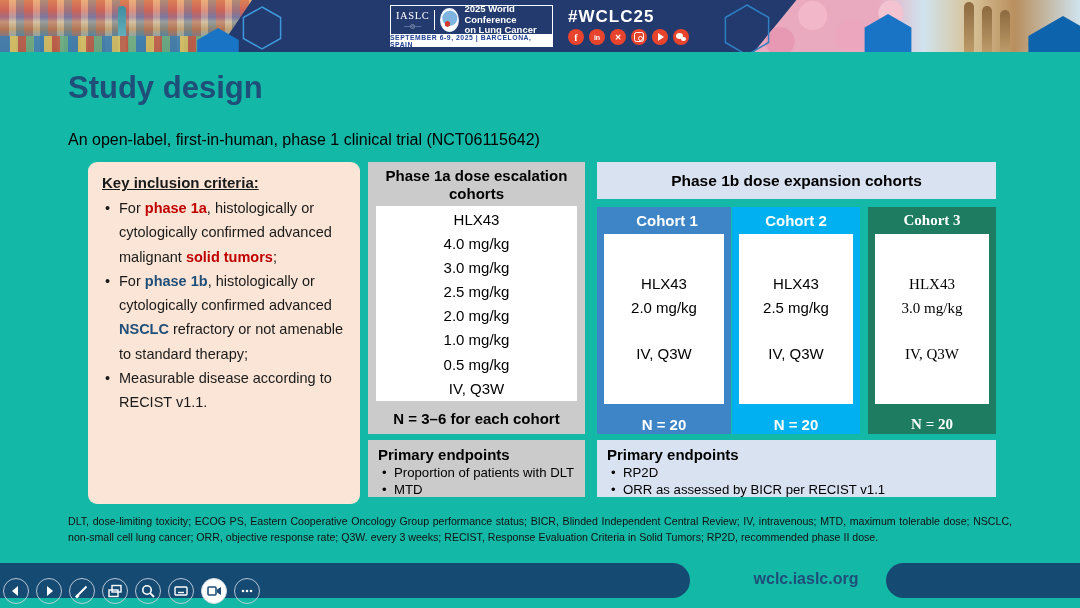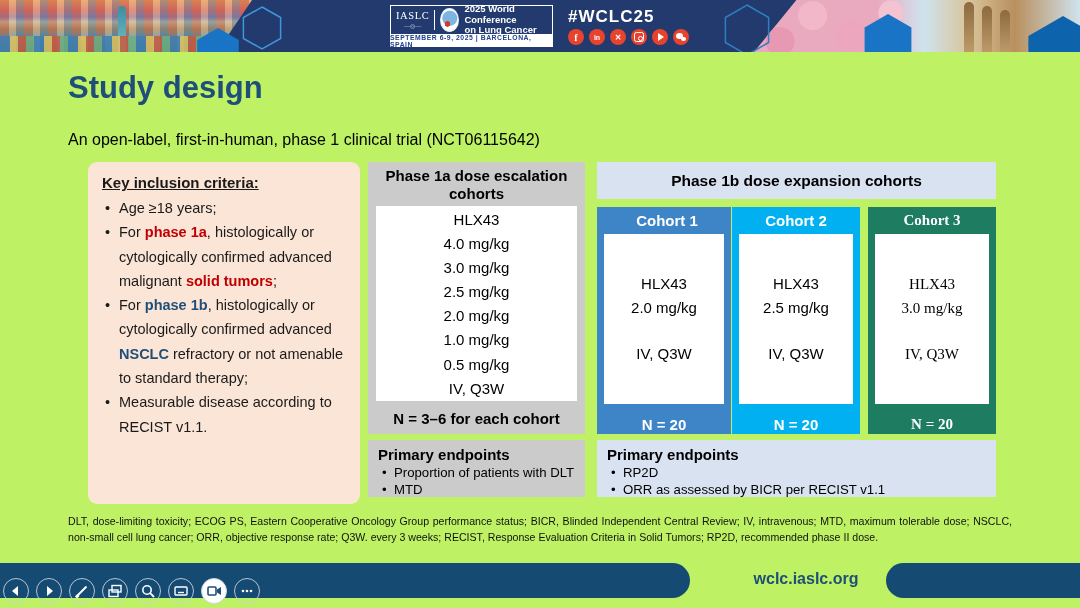--- a/index.html
+++ b/index.html
@@ -1,17 +1,17 @@
 <!DOCTYPE html>
 <html><head>
 <meta charset="utf-8">
 <style>
   html,body{margin:0;padding:0;background:#fff;}
   .screen{position:relative;width:1080px;height:608px;overflow:hidden;
-    font-family:"Liberation Sans",sans-serif;background:#bef264;}
+    font-family:"Liberation Sans",sans-serif;background:#14b8a6;}
 
   
   .header{position:absolute;left:0;top:0;width:1080px;height:52px;background:#223A6E;overflow:hidden;}
   .photo-left{position:absolute;left:0;top:0;width:252px;height:52px;
     clip-path:polygon(0 0,100% 0,86% 100%,0 100%);
     background:
       repeating-linear-gradient(90deg,rgba(190,70,50,.30) 0 9px,rgba(246,226,178,.28) 9px 16px,rgba(50,110,160,.30) 16px 24px),
       linear-gradient(180deg,#e89a63 0%,#d4726b 20%,#9a7b9d 33%,#c7b49c 42%,#ae8a60 56%,#5d8fae 72%,#2f6f9e 100%);}
   .photo-left .tower{position:absolute;left:118px;top:6px;width:8px;height:46px;background:linear-gradient(180deg,#3d8ea0,#79c0c9);border-radius:4px 4px 0 0;}
   .photo-left .mosaic{position:absolute;left:0;bottom:0;width:100%;height:16px;
@@ -161,21 +161,20 @@
         </span>
     </div>
   </div>
 
   <div class="page-title">Study design</div>
   <div class="subtitle">An open-label, first-in-human, phase 1 clinical trial (NCT06115642)</div>
 
   <div class="inclusion-panel">
     <div class="inclusion-title">Key inclusion criteria:</div>
     <ul>
-        <li><span>Age ≥18 years;</span></li>
         <li><span>For </span><span class="seg-red">phase 1a</span><span>, histologically or cytologically confirmed advanced malignant </span><span class="seg-red">solid tumors</span><span>;</span></li>
         <li><span>For </span><span class="seg-blue">phase 1b</span><span>, histologically or cytologically confirmed advanced </span><span class="seg-blue">NSCLC</span><span> refractory or not amenable to standard therapy;</span></li>
         <li><span>Measurable disease according to RECIST v1.1.</span></li>
       </ul>
   </div>
 
   <div class="p1a-panel">
     <div class="p1a-header">Phase 1a dose escalation cohorts</div>
     <div class="p1a-doses">
         <div>HLX43</div>

